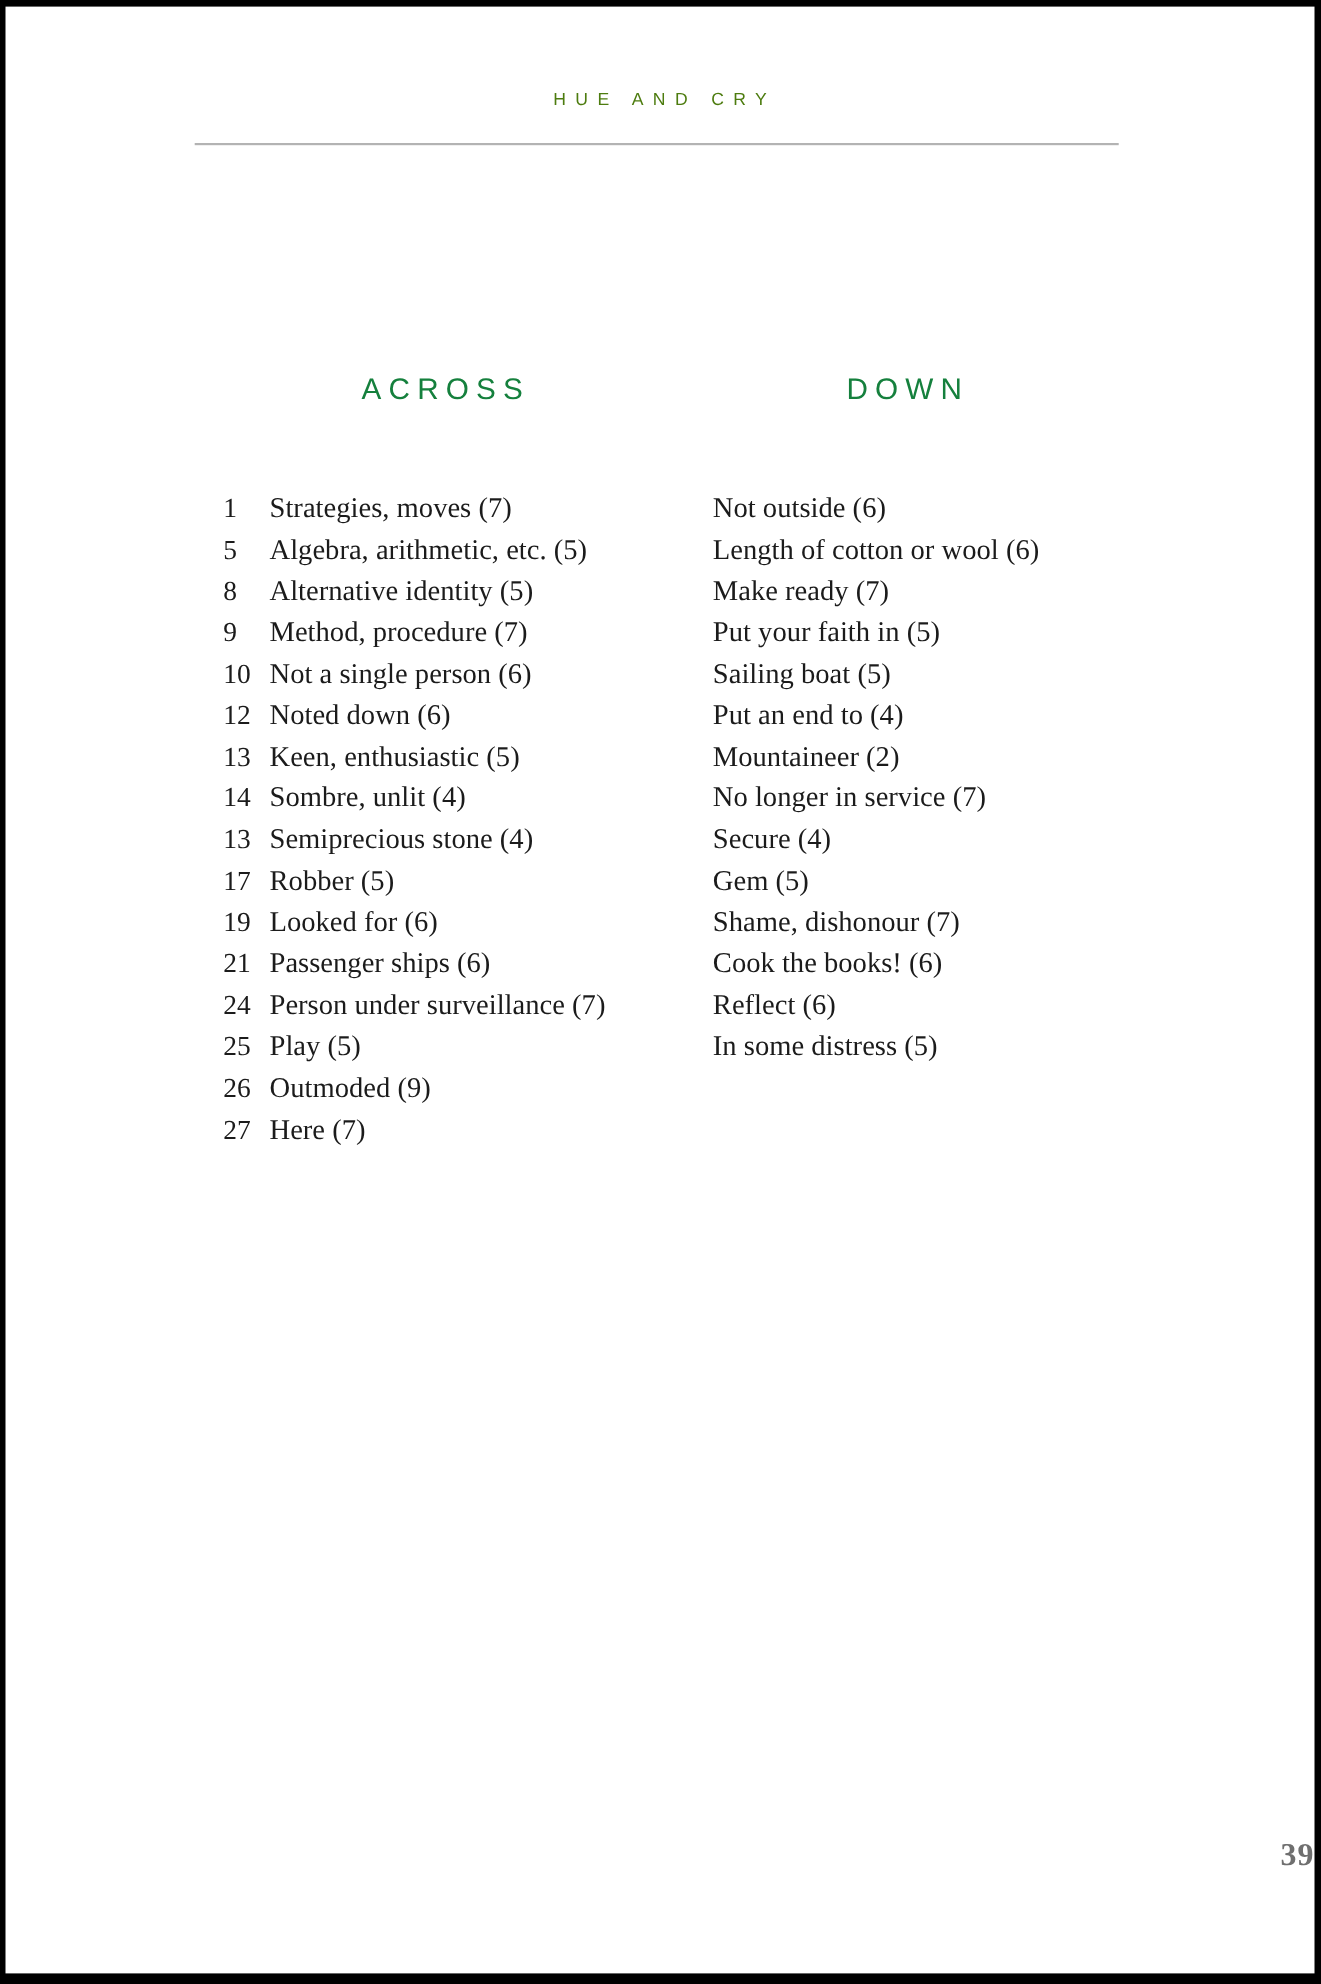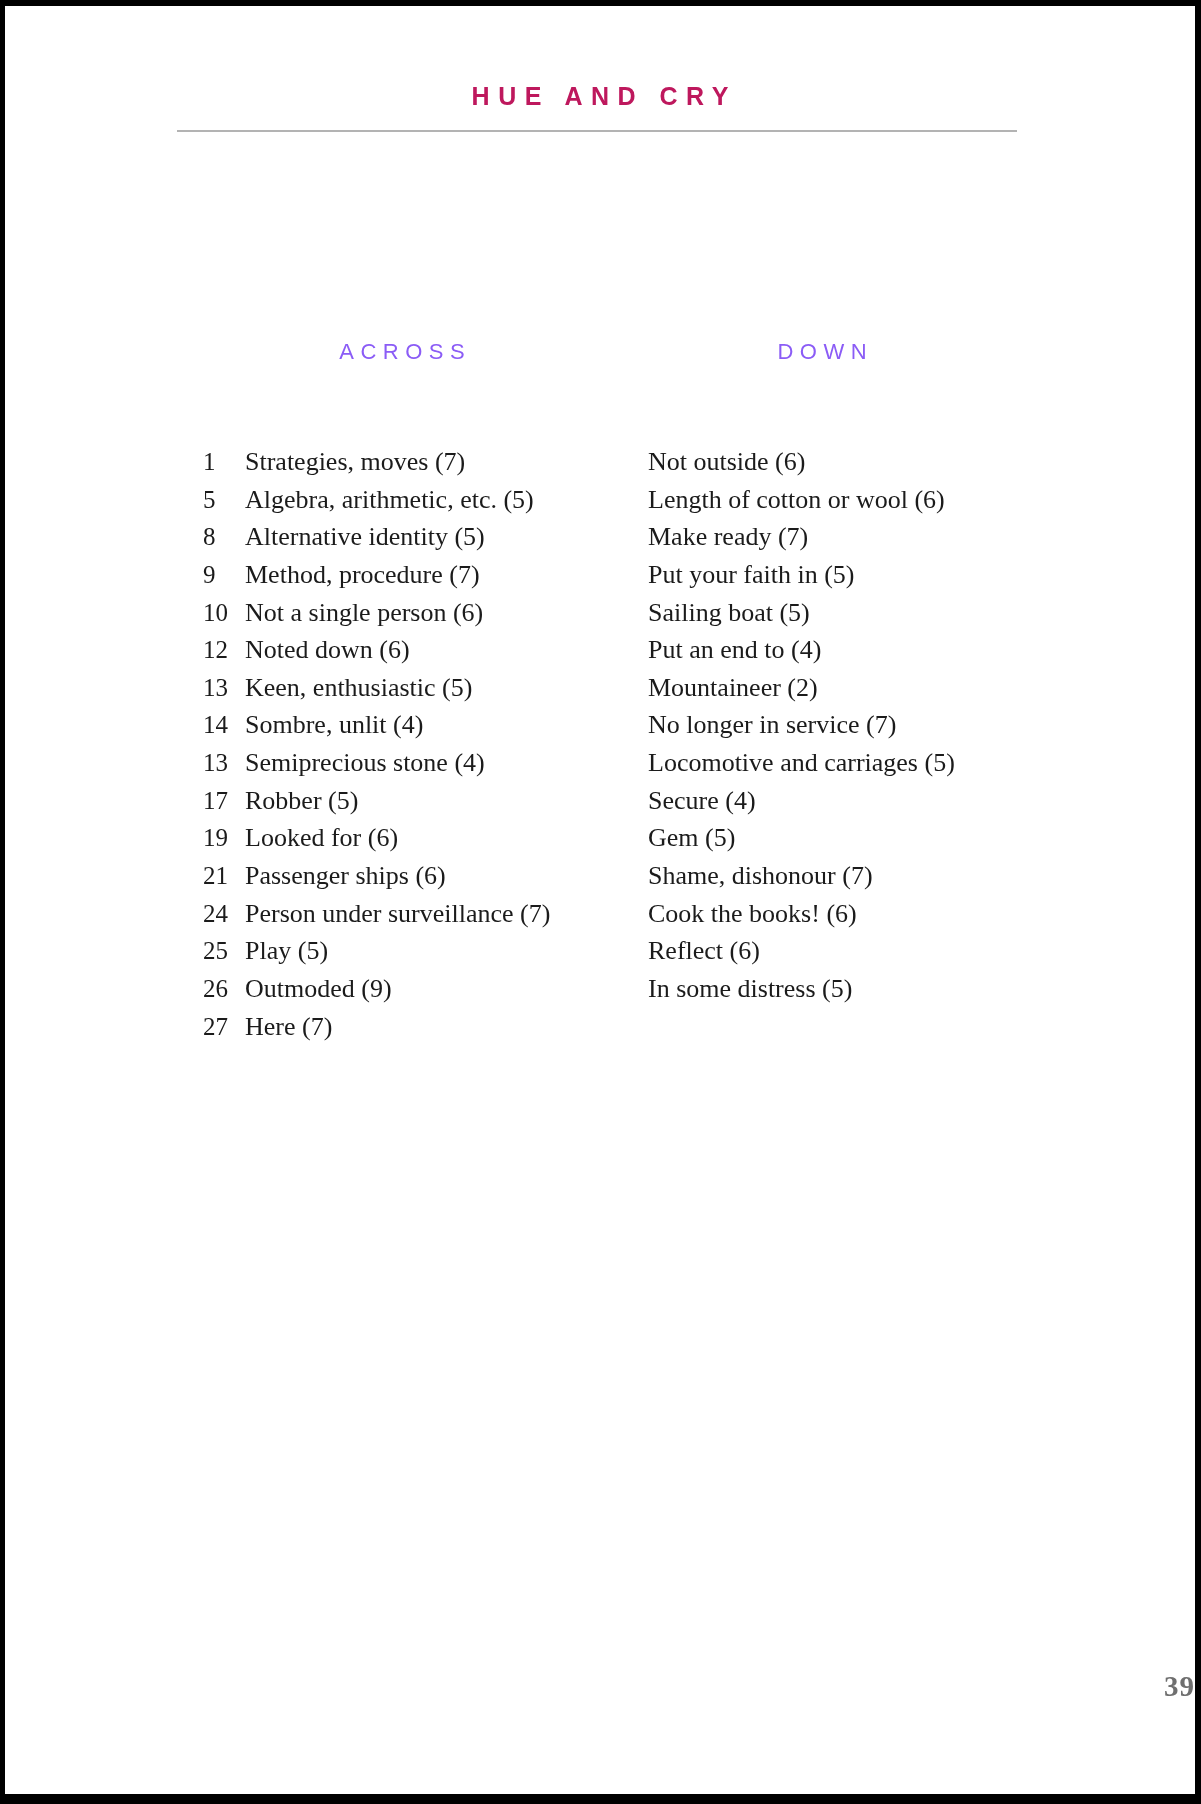--- a/index.html
+++ b/index.html
@@ -20,45 +20,45 @@
     top:6px; left:5px; right:6px; bottom:10px;
     background:#ffffff;
     overflow:hidden;
   }
   
   .book-title{
     position:absolute;
     top:76px; left:0; right:0;
     text-align:center;
     font-family:"Liberation Sans", sans-serif;
-    font-weight:700;
-    font-size:25px;
+    font-weight:400;
+    font-size:16px;
     letter-spacing:8.5px;
     text-indent:8.5px; 
-    color:#be185d;
+    color:#4d7c0f;
   }
   .head-rule{
     position:absolute;
     top:124px; left:172px;
     width:840px; height:2px;
     border:none;
     background:var(--rule);
   }
   
   .section-heading{
     position:absolute;
     top:333px;
     width:250px;
     text-align:center;
     font-family:"Liberation Sans", sans-serif;
     font-weight:400;
-    font-size:22px;
+    font-size:27px;
     letter-spacing:6.5px;
     text-indent:6.5px;
-    color:#8b5cf6;
+    color:#15803d;
   }
   #across-heading{ left:272px; }
   #down-heading{ left:692px; }
   
   .clue-list{
     position:absolute;
     top:401px;
     list-style:none;
     font-size:26px;
     color:var(--text);
@@ -193,23 +193,20 @@
   </li>
 
   <li class="clue-row">
     <span class="clue-text">Mountaineer (2)</span>
   </li>
 
   <li class="clue-row">
     <span class="clue-text">No longer in service (7)</span>
   </li>
 
-  <li class="clue-row">
-    <span class="clue-text">Locomotive and carriages (5)</span>
-  </li>
 
   <li class="clue-row">
     <span class="clue-text">Secure (4)</span>
   </li>
 
   <li class="clue-row">
     <span class="clue-text">Gem (5)</span>
   </li>
 
   <li class="clue-row">

